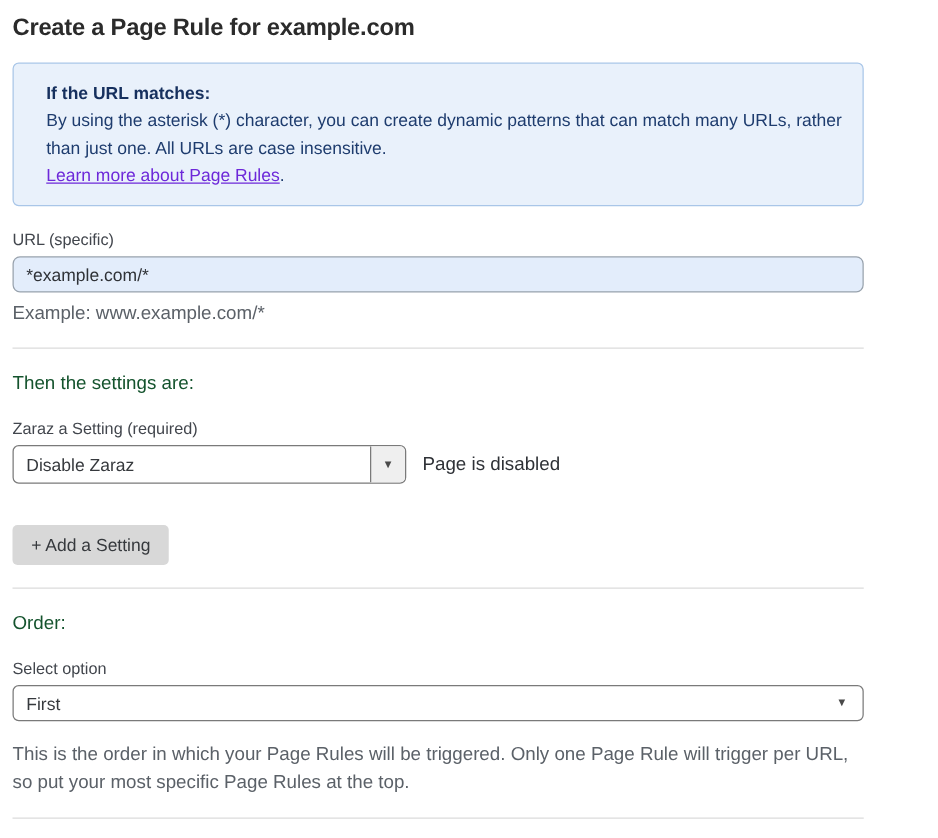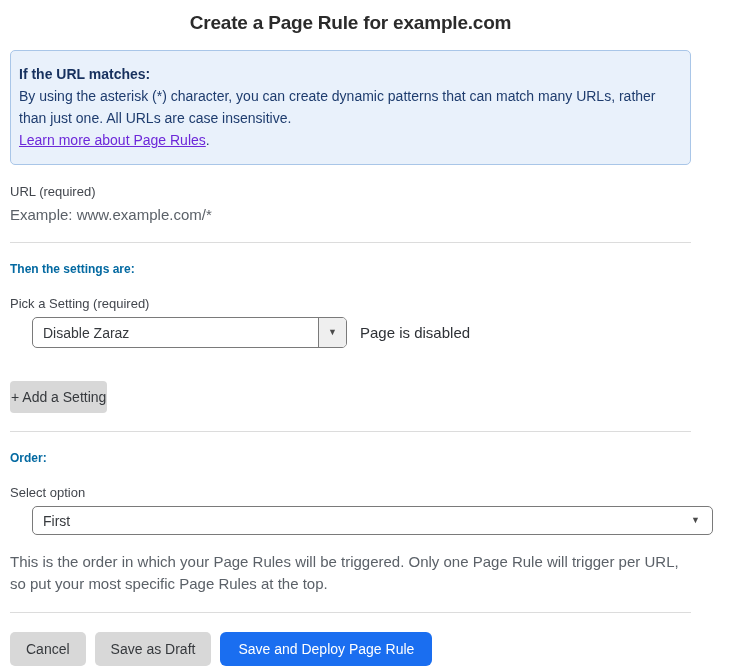--- a/index.html
+++ b/index.html
@@ -15,28 +15,27 @@
     width: 681px;
     margin-left: 10px;
     padding-top: 12px;
   }
   .page-title {
     font-size: 19px;
     font-weight: bold;
     color: #2b2b2b;
     letter-spacing: -0.2px;
     margin-bottom: 16px;
-    text-align: center;
   }
   
   .info-box {
     background: #e9f1fb;
     border: 1px solid #a9c6e8;
     border-radius: 5px;
-    padding: 12px 14px 13px 8px;
+    padding: 12px 14px 13px 26px;
     margin-bottom: 19px;
     font-size: 14px;
     line-height: 22px;
     color: #1e3c6e;
   }
   .info-box .info-heading {
     font-weight: bold;
     color: #16305e;
   }
   .info-box a.info-link {
@@ -70,41 +69,40 @@
     line-height: 20px;
   }
   .url-helper { margin-bottom: 17px; }
   .divider {
     border: none;
     border-top: 1px solid #dcdcdc;
     height: 0;
     margin: 0 0 19px 0;
   }
   .section-heading {
-    font-size: 12px;
-    font-weight: bold;
-    color: #0369a1;
+    font-size: 15px;
+    font-weight: normal;
+    color: #14532d;
     margin-bottom: 20px;
   }
   
   .setting-row {
     display: flex;
     align-items: center;
     margin-bottom: 33px;
   }
   .select-box {
     display: flex;
     align-items: stretch;
     border: 1px solid #7a7a7a;
     border-radius: 5px;
     background: #ffffff;
     height: 31px;
     cursor: pointer;
     overflow: hidden;
-    margin-left: 22px;
   }
   .setting-select { width: 315px; }
   .select-value {
     flex: 1;
     display: flex;
     align-items: center;
     padding: 0 10px;
     font-size: 14px;
     color: #36393d;
     white-space: nowrap;
@@ -133,21 +131,21 @@
     border-radius: 5px;
     font-family: "Liberation Sans", "DejaVu Sans", sans-serif;
     font-size: 14px;
     cursor: pointer;
   }
   .btn-gray {
     background: #d8d8d8;
     color: #36393d;
   }
   .add-setting-btn {
-    padding: 8px 1px;
+    padding: 8px 15px;
     border-radius: 4px;
     margin-bottom: 18px;
     text-align: center;
   }
   
   .order-select {
     width: 100%;
     height: 29px;
     justify-content: space-between;
     margin-bottom: 6px;
@@ -183,28 +181,29 @@
 <div class="page">
 
   <h1 class="page-title">Create a Page Rule for example.com</h1>
 
   <div class="info-box">
     <div class="info-heading">If the URL matches:</div>
     <div><span>By using the asterisk (*) character, you can create dynamic patterns that can match many URLs, rather than just one. All URLs are case insensitive.</span></div>
     <div><a class="info-link">Learn more about Page Rules</a><span>.</span></div>
   </div>
 
-  <div class="field-label">URL (required)</div>
+  <div class="field-label">URL (specific)</div>
+  <input class="url-input" type="text" value="*example.com/*" style="">
   <div class="helper-text url-helper">Example: www.example.com/*</div>
 
   <hr class="divider">
 
   <div class="section-heading">Then the settings are:</div>
 
-  <div class="field-label">Pick a Setting (required)</div>
+  <div class="field-label">Zaraz a Setting (required)</div>
   <div class="setting-row">
     <div class="select-box setting-select">
       <div class="select-value">Disable Zaraz</div>
       <div class="select-arrow-box">
         <span class="arrow-glyph">▼</span>
       </div>
     </div>
     <div class="status-text">Page is disabled</div>
   </div>
 

